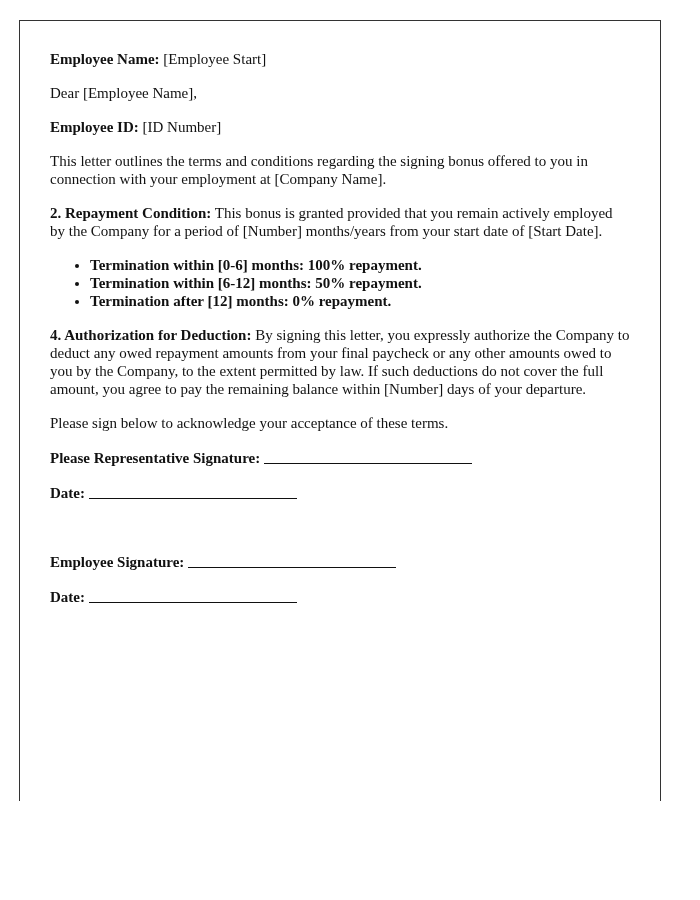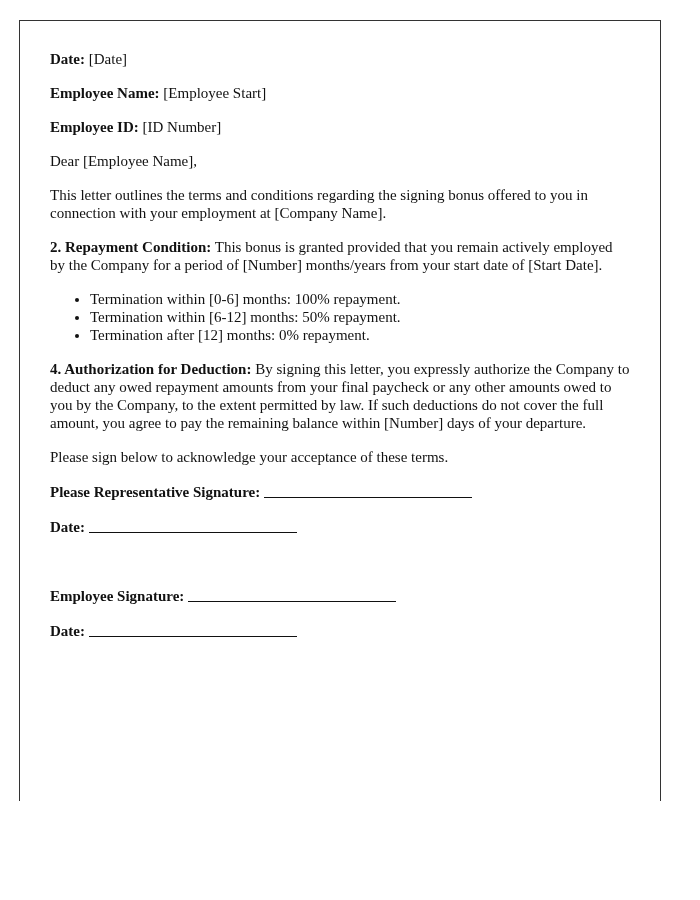--- a/index.html
+++ b/index.html
@@ -38,20 +38,21 @@
     .letter p.first {
       margin-top: 9px;
     }
     .letter b {
       font-weight: bold;
     }
     ul.terms {
       margin: 0 0 16px 0;
       padding-left: 40px;
       list-style: disc;
+      font-weight: bold;
     }
     ul.terms li {
       margin: 0;
       line-height: 18px;
     }
     .sig-line {
       font-weight: bold;
       margin: 0 0 16px 0;
     }
     .sig-line .blank {
@@ -66,27 +67,26 @@
     .spacer {
       height: 34px;
     }
   </style>
 </head>
 <body>
 
 <div class="viewport">
   <div class="letter">
 
-    <p class="first"><b>Date:</b><span> [Date]</span></p>
 
     <p><b>Employee Name:</b><span> [Employee Start]</span></p>
 
+    <p>Dear [Employee Name],</p>
+
     <p><b>Employee ID:</b><span> [ID Number]</span></p>
-
-    <p>Dear [Employee Name],</p>
 
     <p>This letter outlines the terms and conditions regarding the signing bonus offered to you in connection with your employment at [Company Name].</p>
 
 
     <p><b>2. Repayment Condition:</b><span> This bonus is granted provided that you remain actively employed by the Company for a period of [Number] months/years from your start date of [Start Date].</span></p>
 
 
     <ul class="terms">
       <li>Termination within [0-6] months: 100% repayment.</li>
       <li>Termination within [6-12] months: 50% repayment.</li>

